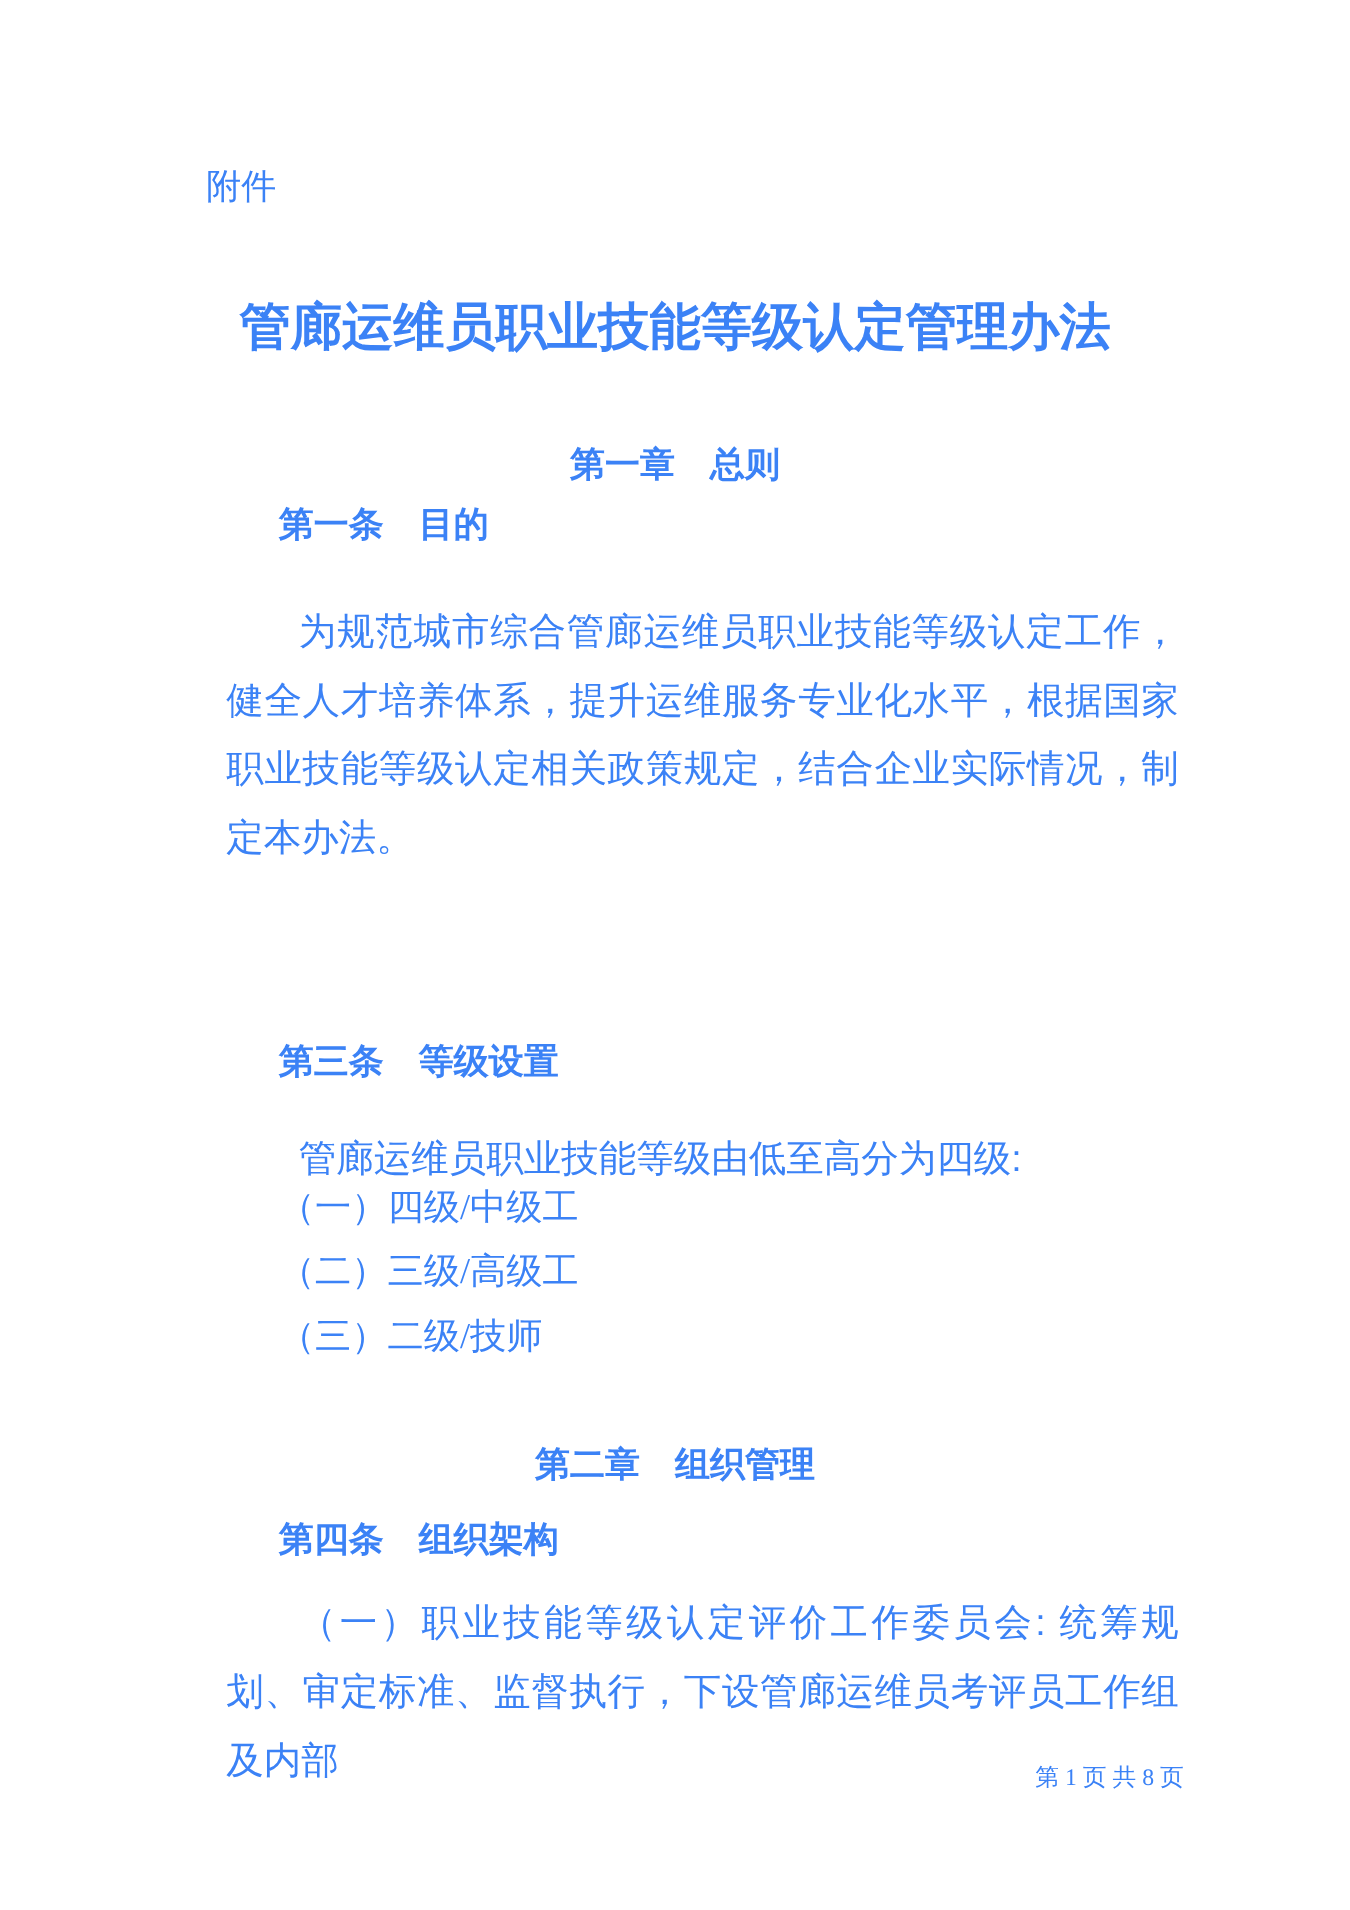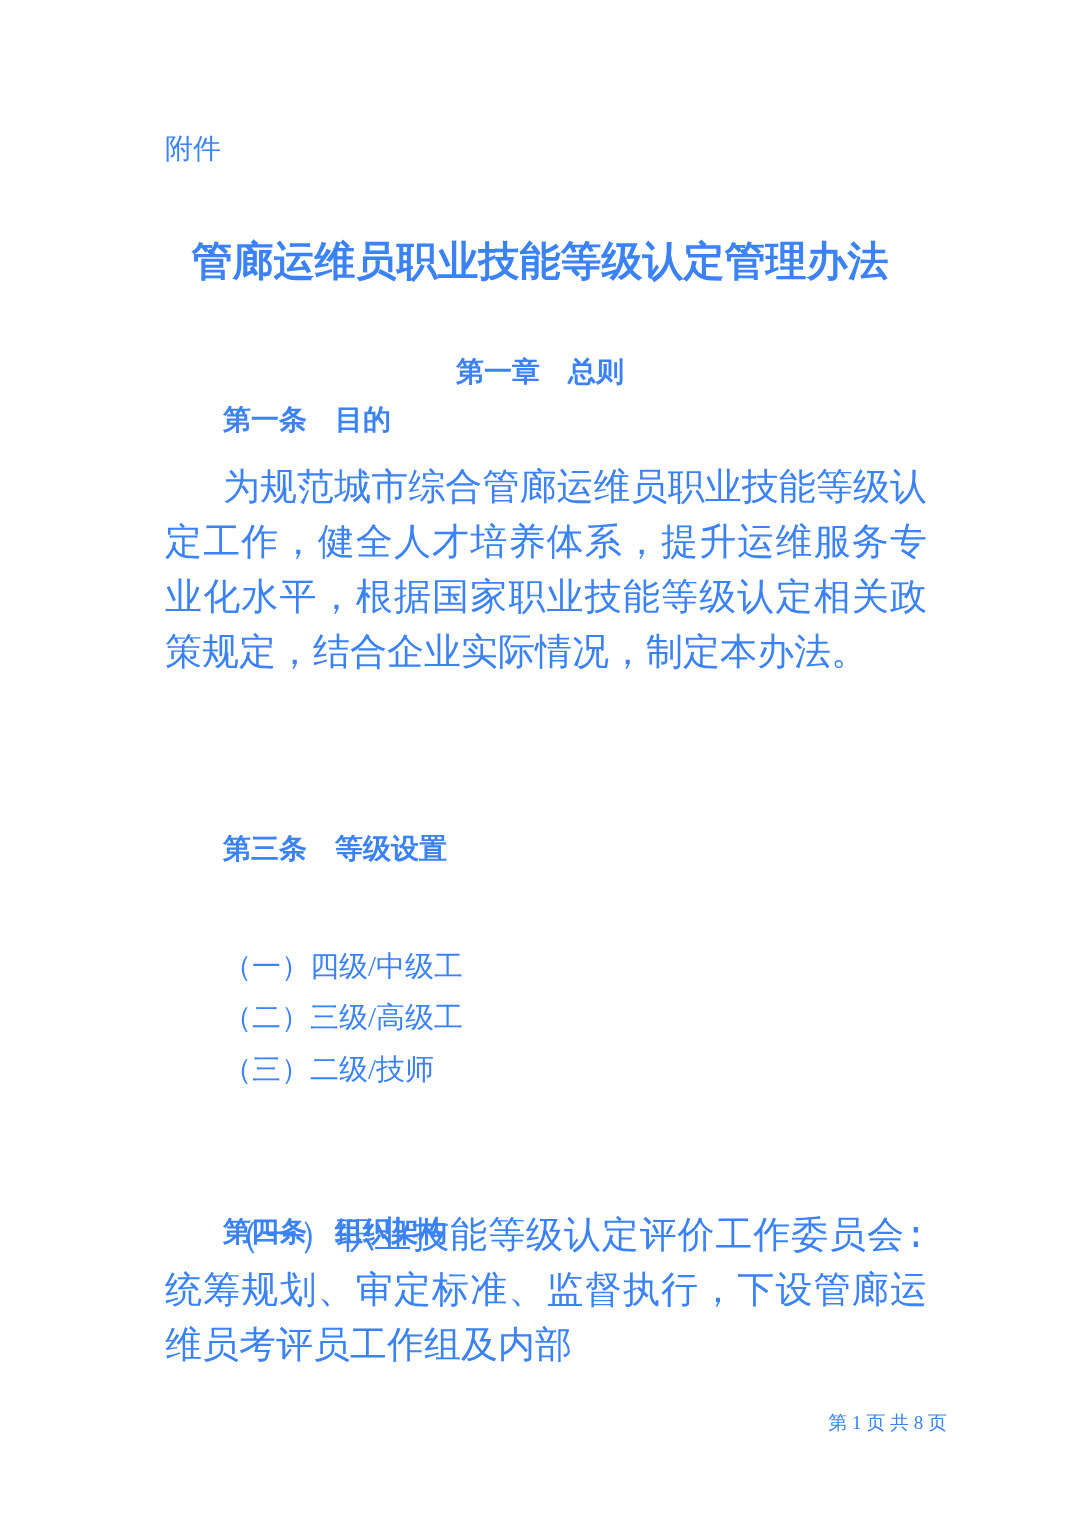--- a/index.html
+++ b/index.html
@@ -46,30 +46,30 @@
     font-weight: bold;
     font-size: 28px; line-height: 53px;
   }
   .art1 { top: 393px; }
   .art2 { top: 661px; }
   .art3 { top: 822px; }
   .art4 { top: 1205px; }
   .para {
     position: absolute;
     left: 165px; width: 762px;
-    margin: 0;
+    margin: 16px;
     text-indent: 58px;
     text-align: justify;
-    font-family: Liberation Mono, monospace;
-    font-size: 37px; line-height: 55px;
+    font-family: Liberation Sans, sans-serif;
+    font-size: 30px; line-height: 55px;
   }
   .p1 { top: 462px; }
   .p2 { top: 716px; }
   .p3 { top: 884px; }
-  .p4 { top: 1210px; }
+  .p4 { top: 1255px; }
   .list-item {
     position: absolute;
     left: 165px; width: 762px;
     text-indent: 58px;
     font-family: "Liberation Serif", serif;
     font-size: 29px; line-height: 55px;
   }
   .li1 { top: 939px; }
   .li2 { top: 990px; }
   .li3 { top: 1042px; }
@@ -94,28 +94,30 @@
   <div class="chapter ch1">第一章　总则</div>
 
   <div class="article art1">第一条　目的</div>
 
   <p class="para p1">为规范城市综合管廊运维员职业技能等级认定工作，健全人才培养体系，提升运维服务专业化水平，根据国家职业技能等级认定相关政策规定，结合企业实际情况，制定本办法。</p>
 
 
 
   <div class="article art3">第三条　等级设置</div>
 
+  <p class="para p3">管廊运维员职业技能等级由低至高分为四级:</p>
 
   <div class="list-item li1">（一）四级/中级工</div>
 
   <div class="list-item li3">（三）二级/技师</div>
 
   <div class="list-item li2">（二）三级/高级工</div>
 
 
+  <div class="chapter ch2">第二章　组织管理</div>
 
   <div class="article art4">第四条　组织架构</div>
 
   <p class="para p4">（一）职业技能等级认定评价工作委员会: 统筹规划、审定标准、监督执行，下设管廊运维员考评员工作组及内部</p>
 
   <div class="footer">第 1 页 共 8 页</div>
 
 </div>
 
 </body></html>

